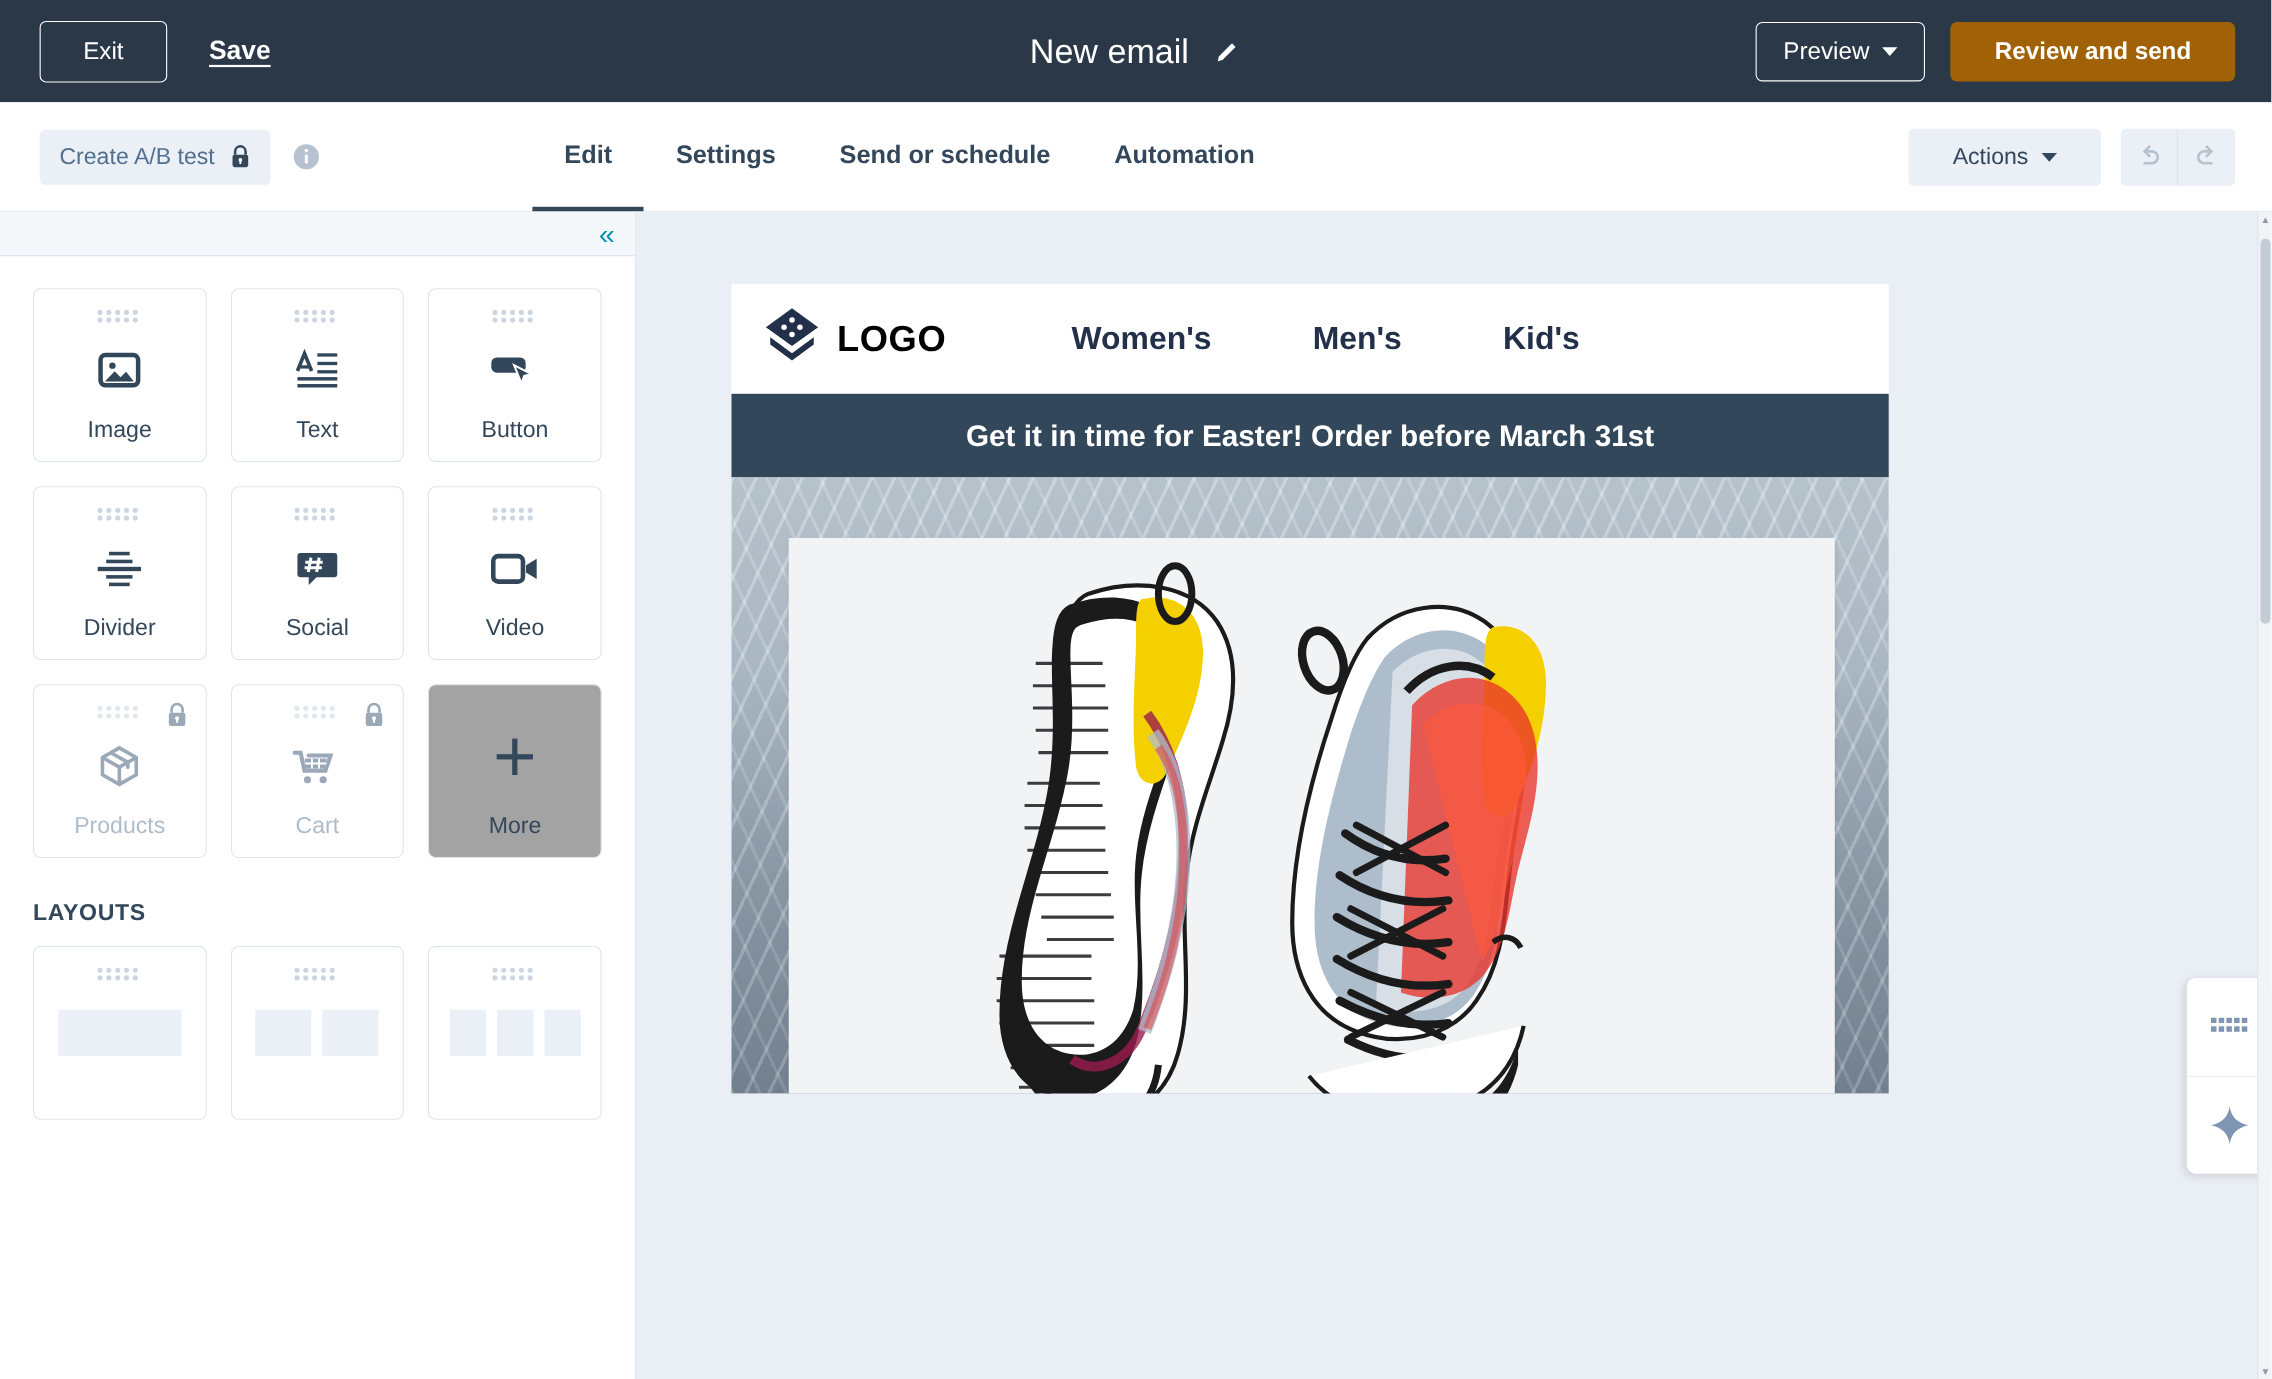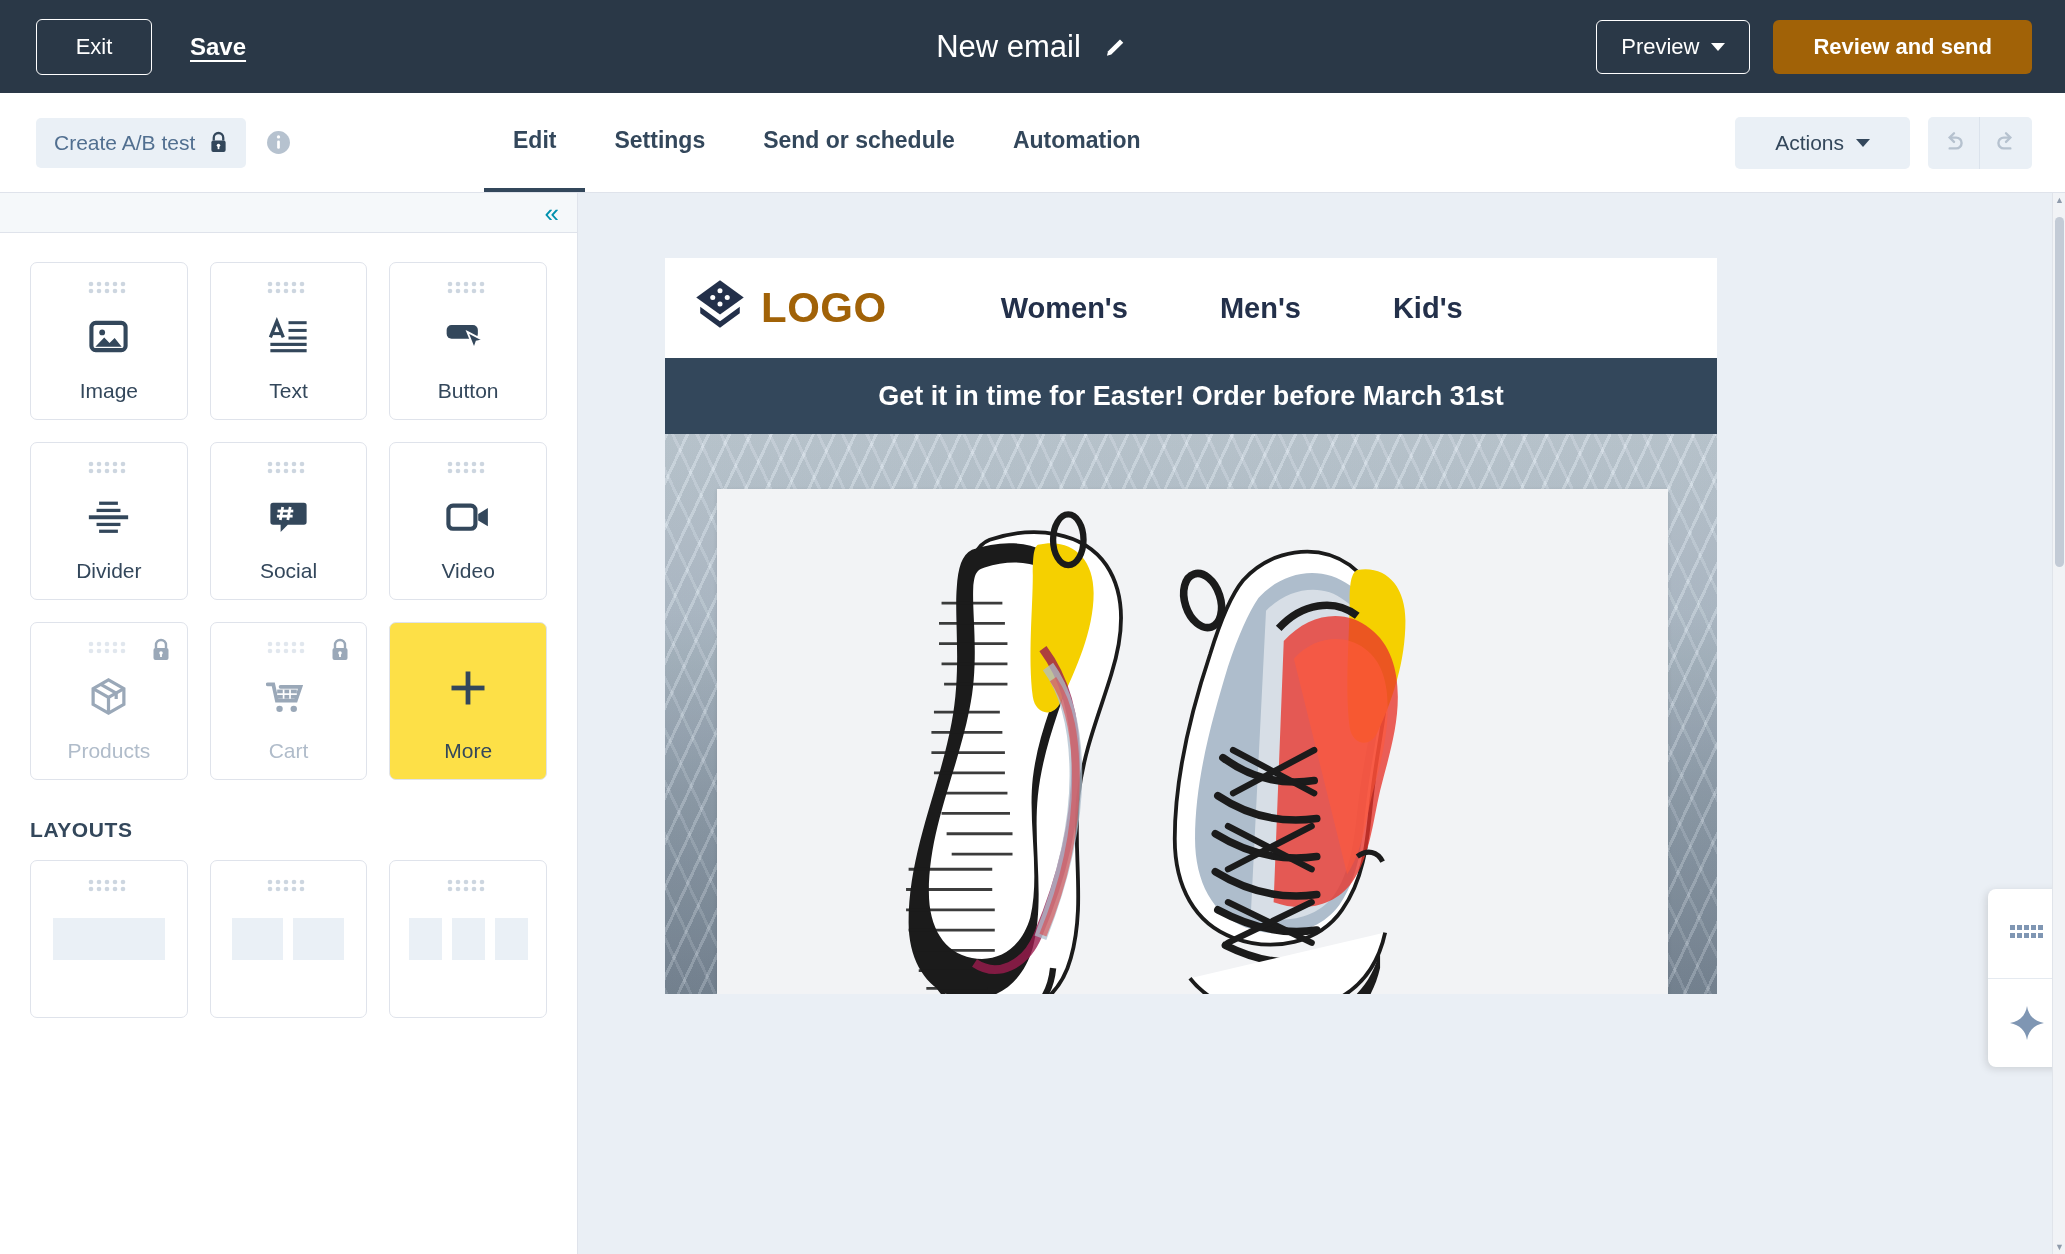--- a/index.html
+++ b/index.html
@@ -133,21 +133,21 @@
 
   .block-grid {
     display: grid; grid-template-columns: repeat(3, 1fr);
     gap: 22px; margin-top: 29px;
   }
   .block-card {
     height: 158px; border: 1px solid #dfe3eb; border-radius: 7px;
     background: #ffffff; position: relative; cursor: grab;
     display: flex; flex-direction: column; align-items: center;
   }
-  .block-card.more { background: #fde047; }
+  .block-card.more { background: #a3a3a3; }
   .block-card.locked { cursor: default; }
   .dots6 { margin-top: 18px; width: 42px; height: 13px; display: block; }
   .block-ico { flex: 1; display: flex; align-items: center; justify-content: center; }
   .block-ico svg { display: block; }
   .block-label { font-size: 21px; color: #33475b; margin-bottom: 16px; }
   .block-card.locked .block-label { color: #b0bcca; }
   .lock-badge { position: absolute; top: 15px; right: 16px; }
 
   .layouts-head {
     font-size: 21px; font-weight: bold; color: #33475b;
@@ -170,21 +170,21 @@
     flex: 1; background: #eaeff5; position: relative; overflow: hidden;
   }
   .email-doc {
     position: absolute; left: 87px; top: 65px; width: 1052px;
   }
   .email-header {
     background: #ffffff; height: 100px;
     display: flex; align-items: center; padding-left: 27px;
   }
   .logo-wrap { display: flex; align-items: center; gap: 13px; }
-  .logo-text { font-size: 42px; font-weight: bold; color: #a16207; letter-spacing: .5px; }
+  .logo-text { font-size: 33px; font-weight: bold; color: #000000; letter-spacing: .5px; }
   .email-nav { display: flex; margin-left: 68px; gap: 0; }
   .email-nav span {
     font-size: 29px; font-weight: bold; color: #23304a;
     padding: 0 46px; cursor: pointer;
   }
   .email-banner {
     background: #33475b; height: 76px;
     display: flex; align-items: center; justify-content: center;
   }
   .email-banner span { color: #ffffff; font-size: 27px; font-weight: bold; }

